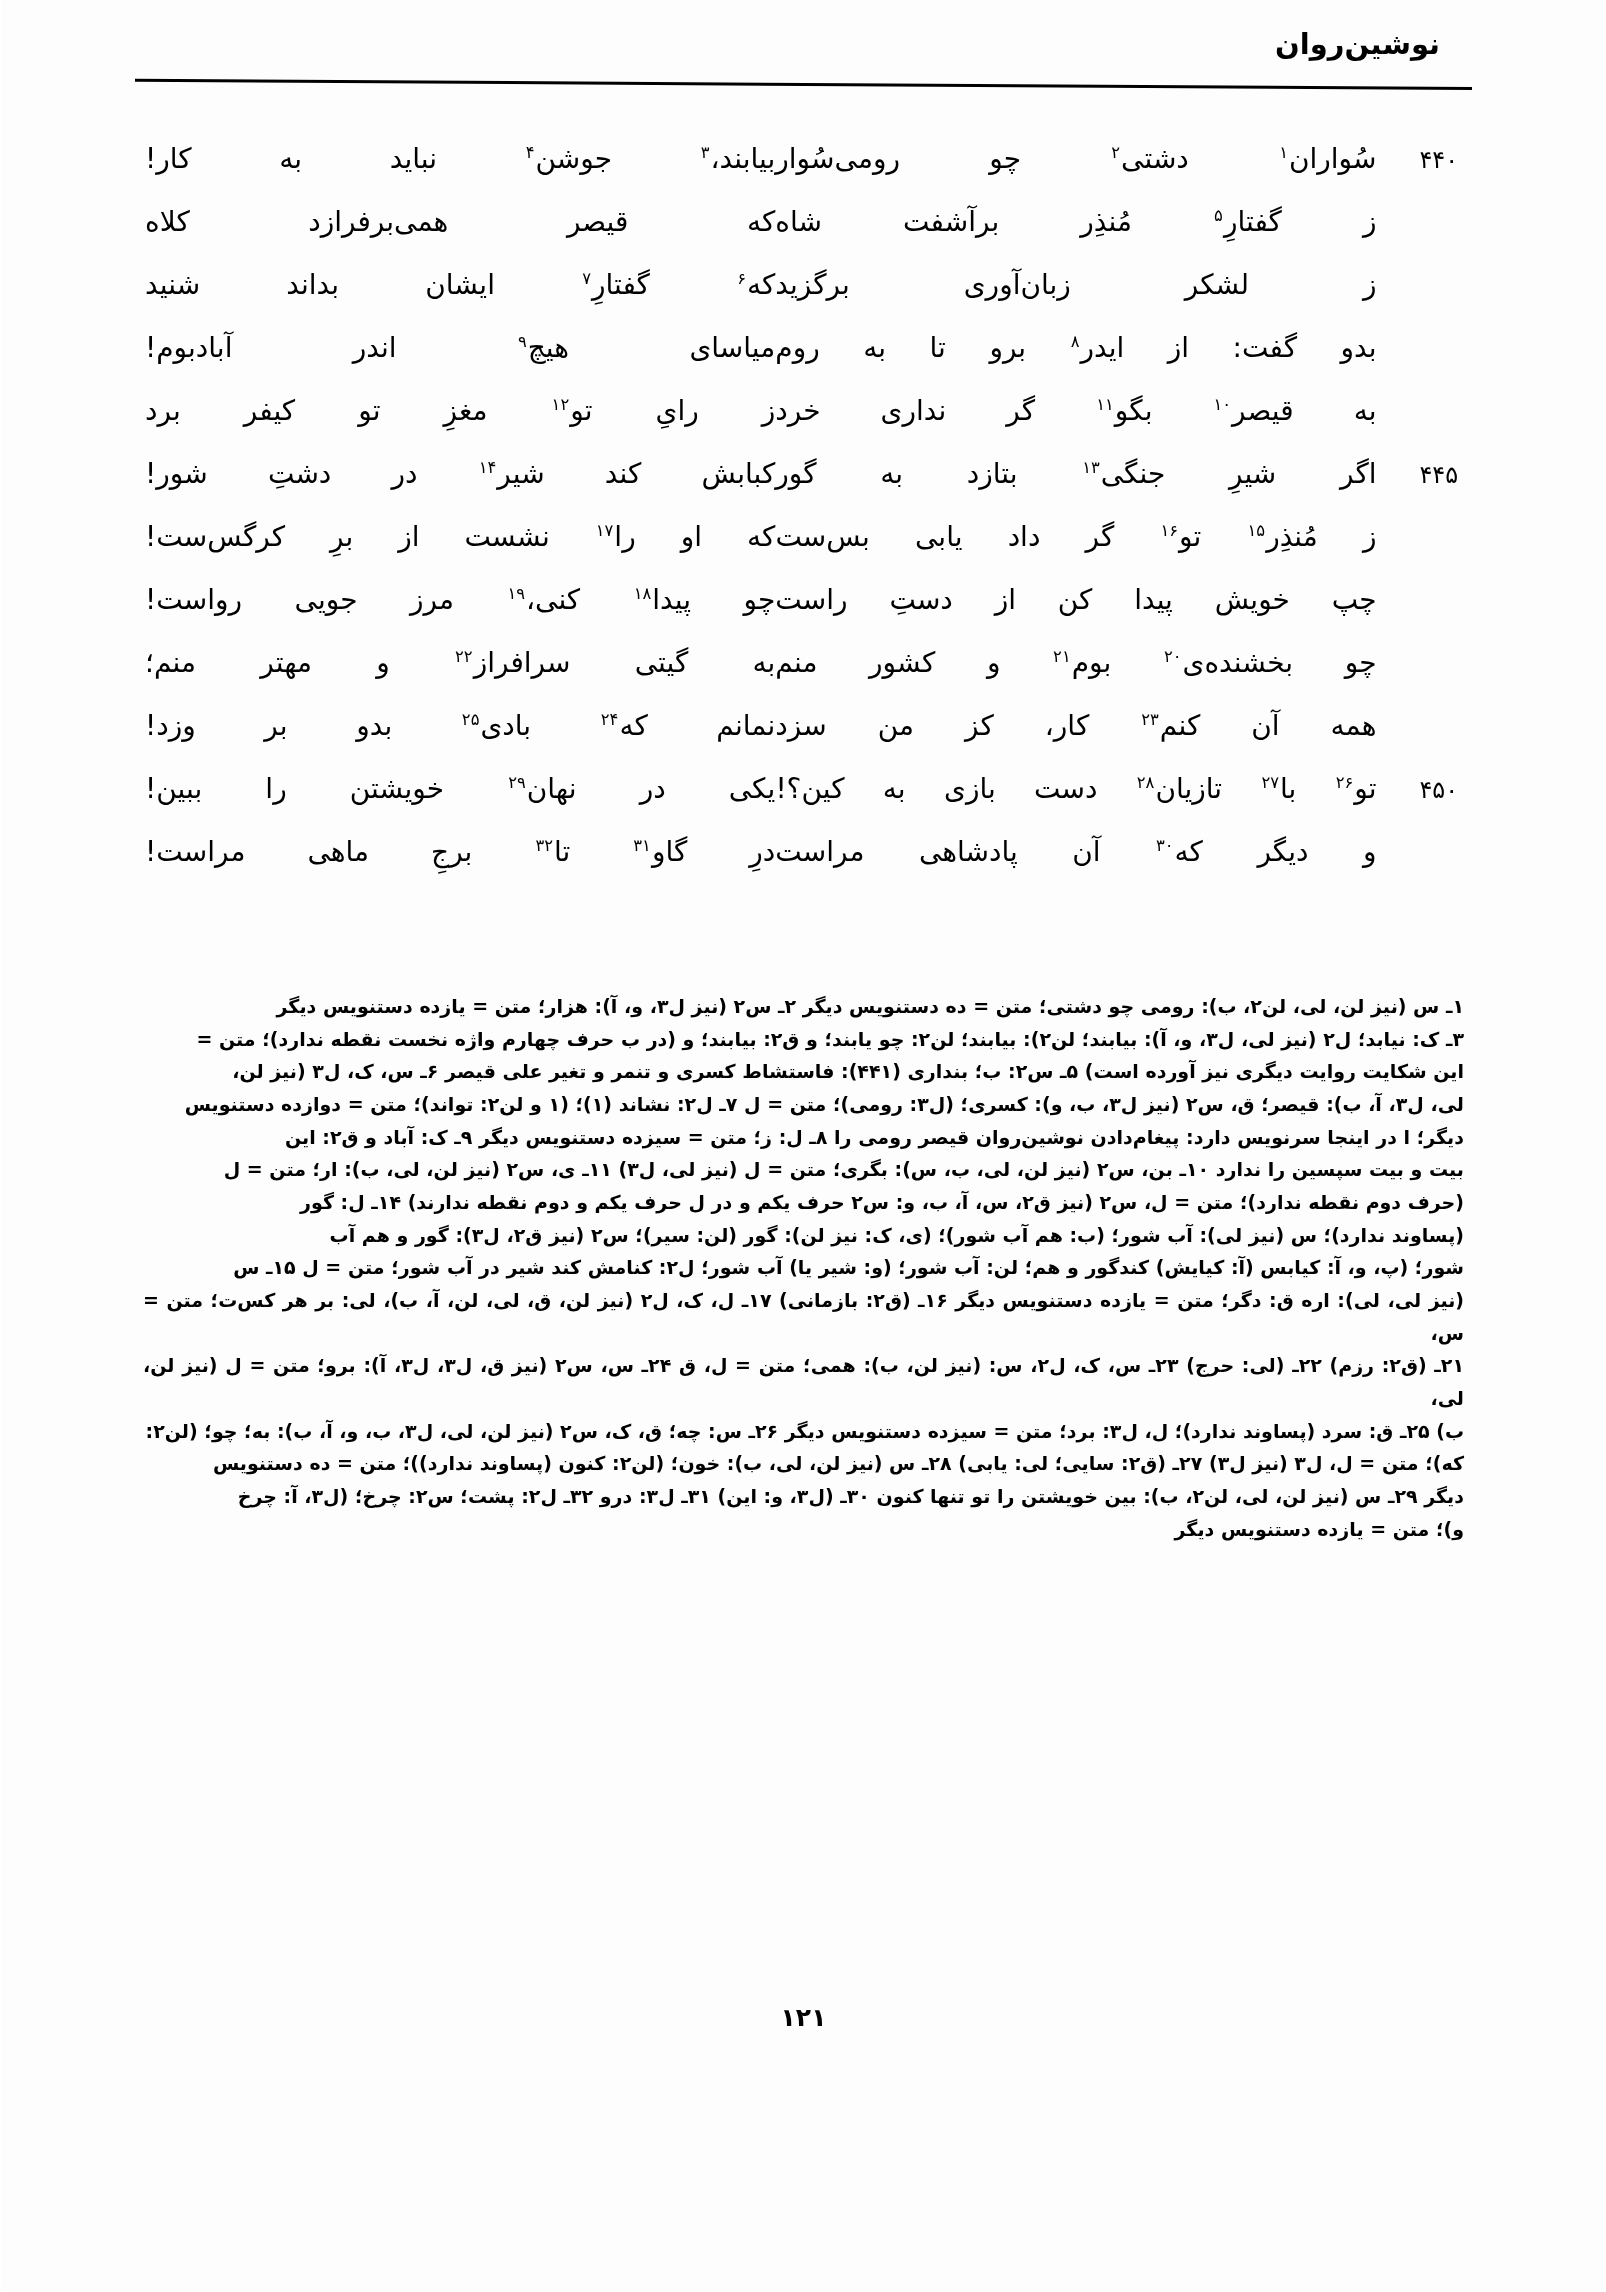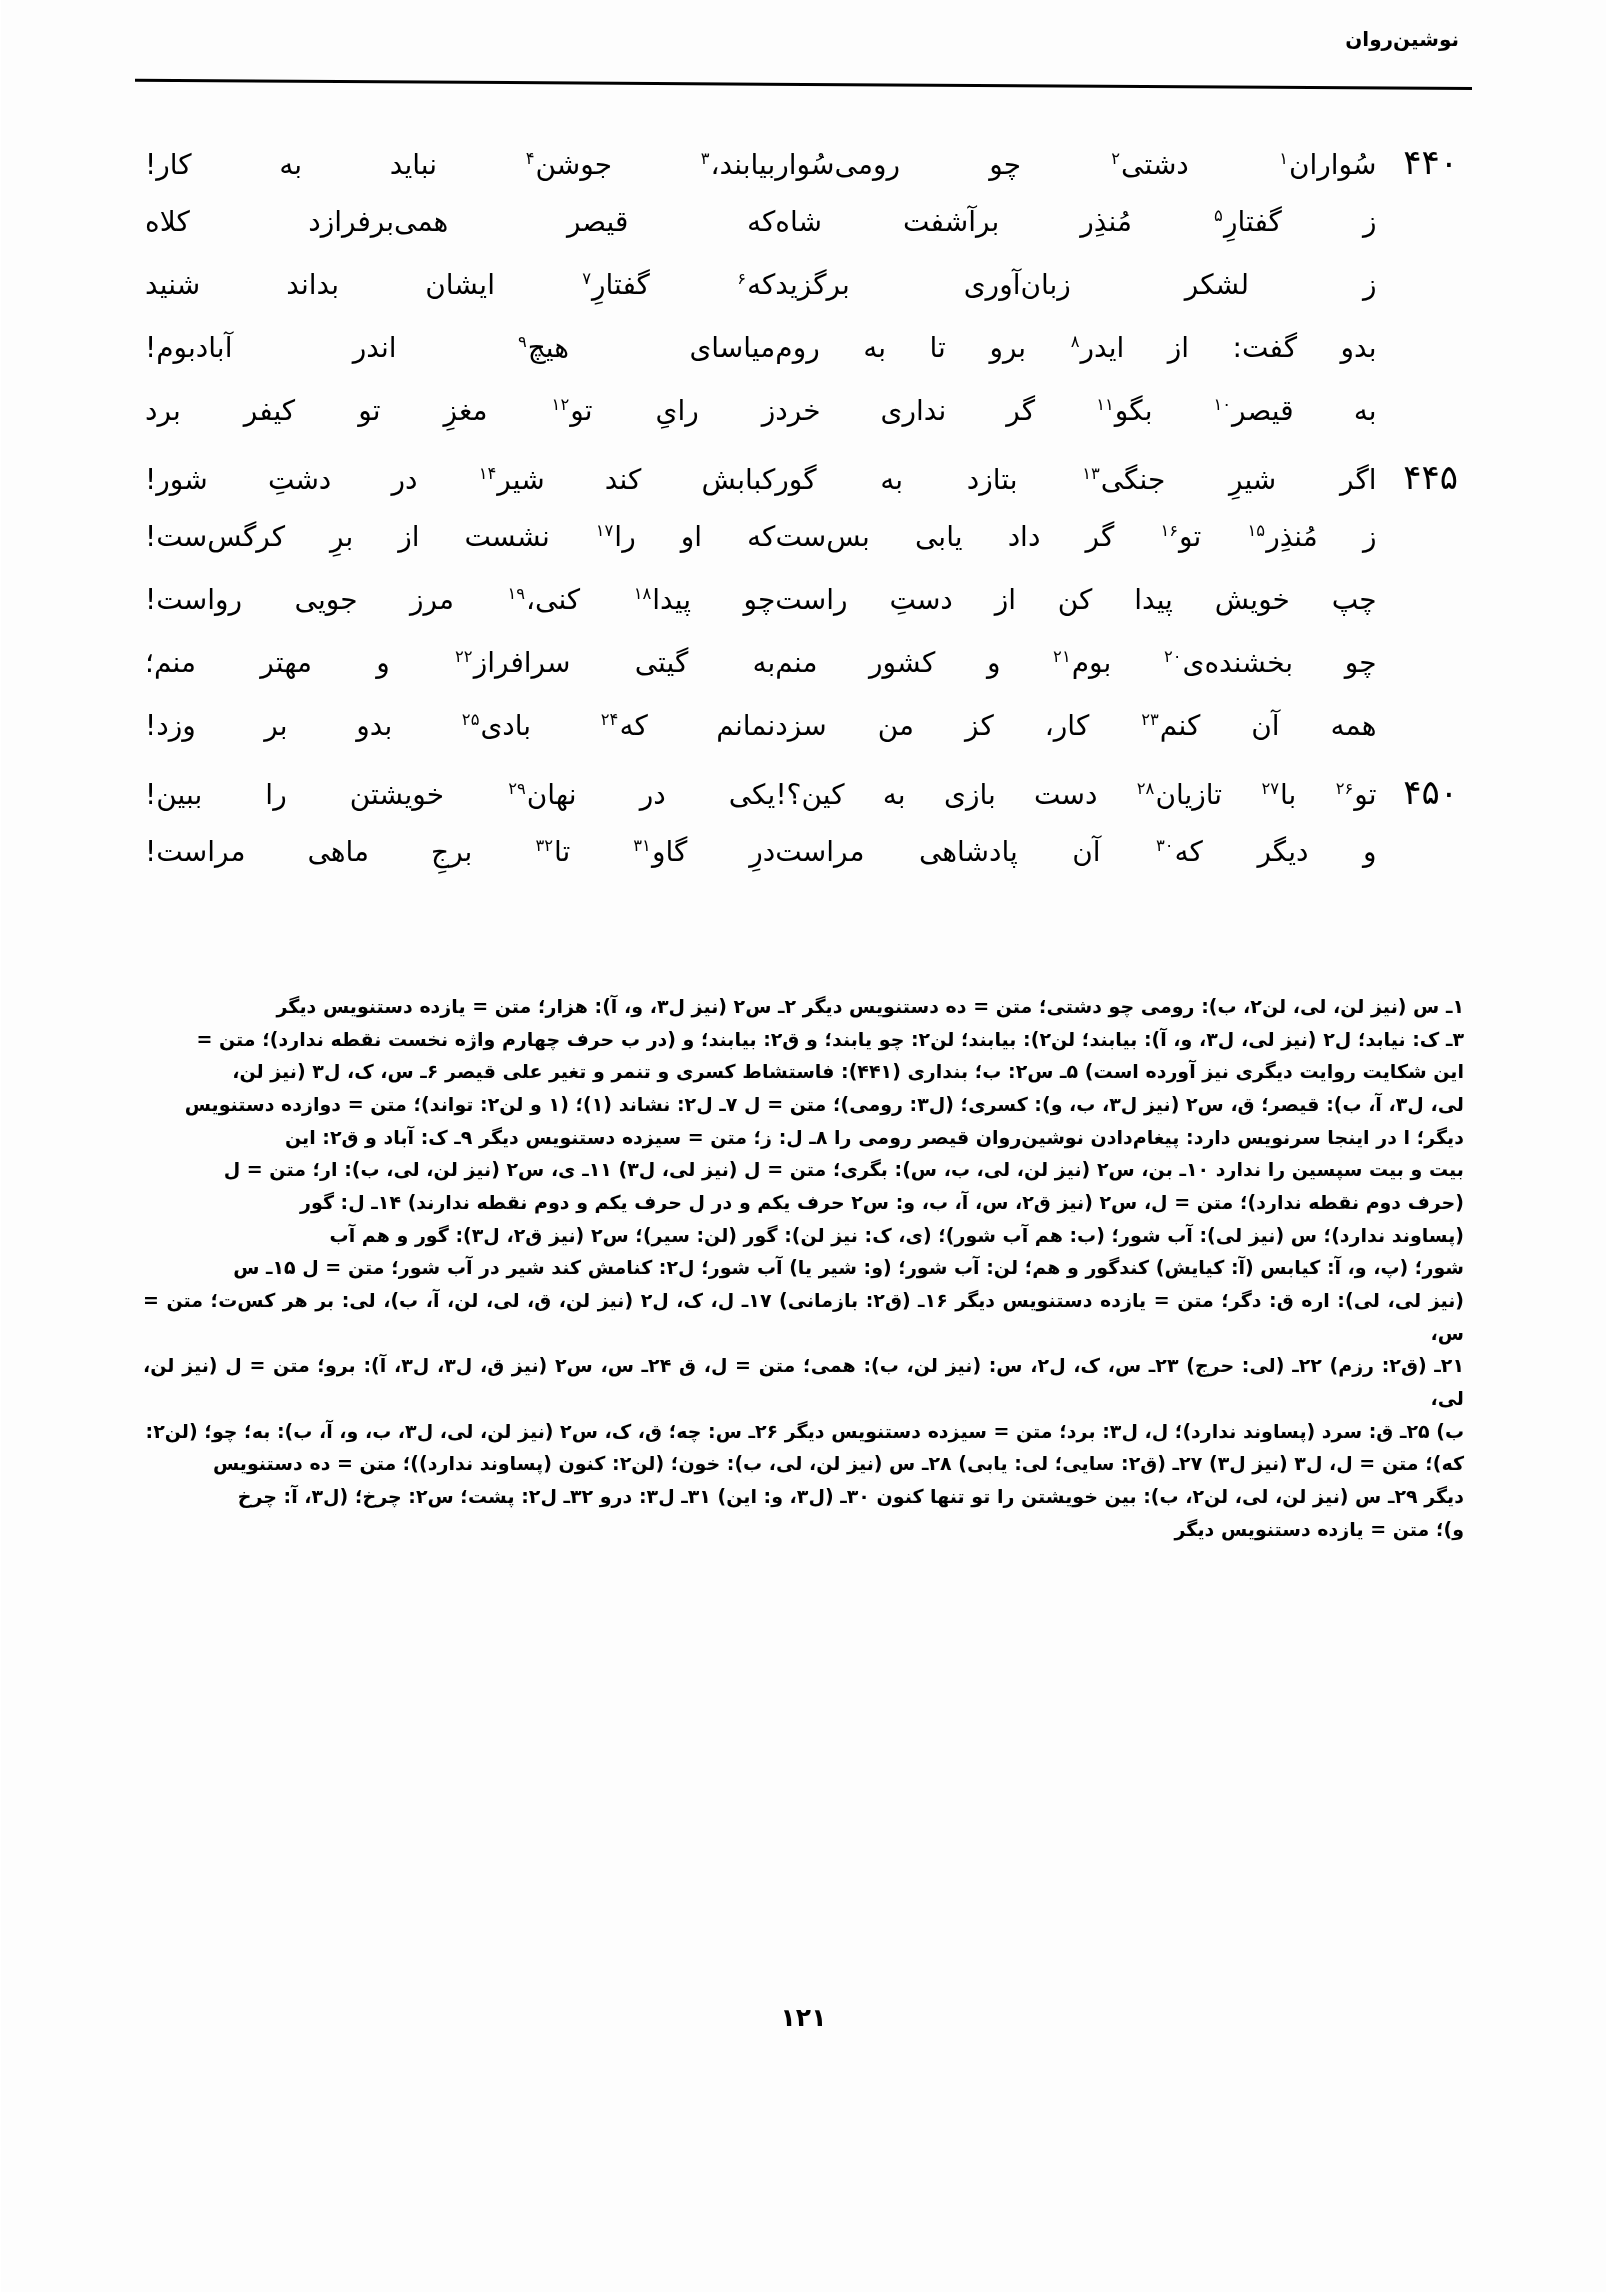--- a/index.html
+++ b/index.html
@@ -26,23 +26,23 @@
   
   .runhead {
     position: absolute;
     top: 27px;
     right: 135px;
     left: 135px;
     height: 58px;
   }
   .runhead-title {
     position: absolute;
-    right: 13px;
+    right: 32px;
     top: 0;
-    font-size: 20px;
+    font-size: 29px;
     font-weight: bold;
     letter-spacing: -1px;
     white-space: nowrap;
   }
   .runhead-rule {
     position: absolute;
     right: 0;
     left: 0;
     top: 60px;
     height: 0;
@@ -77,21 +77,21 @@
     flex-direction: row;
     align-items: baseline;
   }
   .hemistich.left {
     width: 48%;
     display: flex;
     flex-direction: row;
     align-items: baseline;
   }
   .vnum {
-    font-size: 34px;
+    font-size: 24px;
     width: 70px;
     flex: 0 0 70px;
     text-align: right;
     padding-left: 11.6px;
   }
   .vtext {
     flex: 1 1 auto;
     text-align: justify;
     text-align-last: justify;
     display: block;

